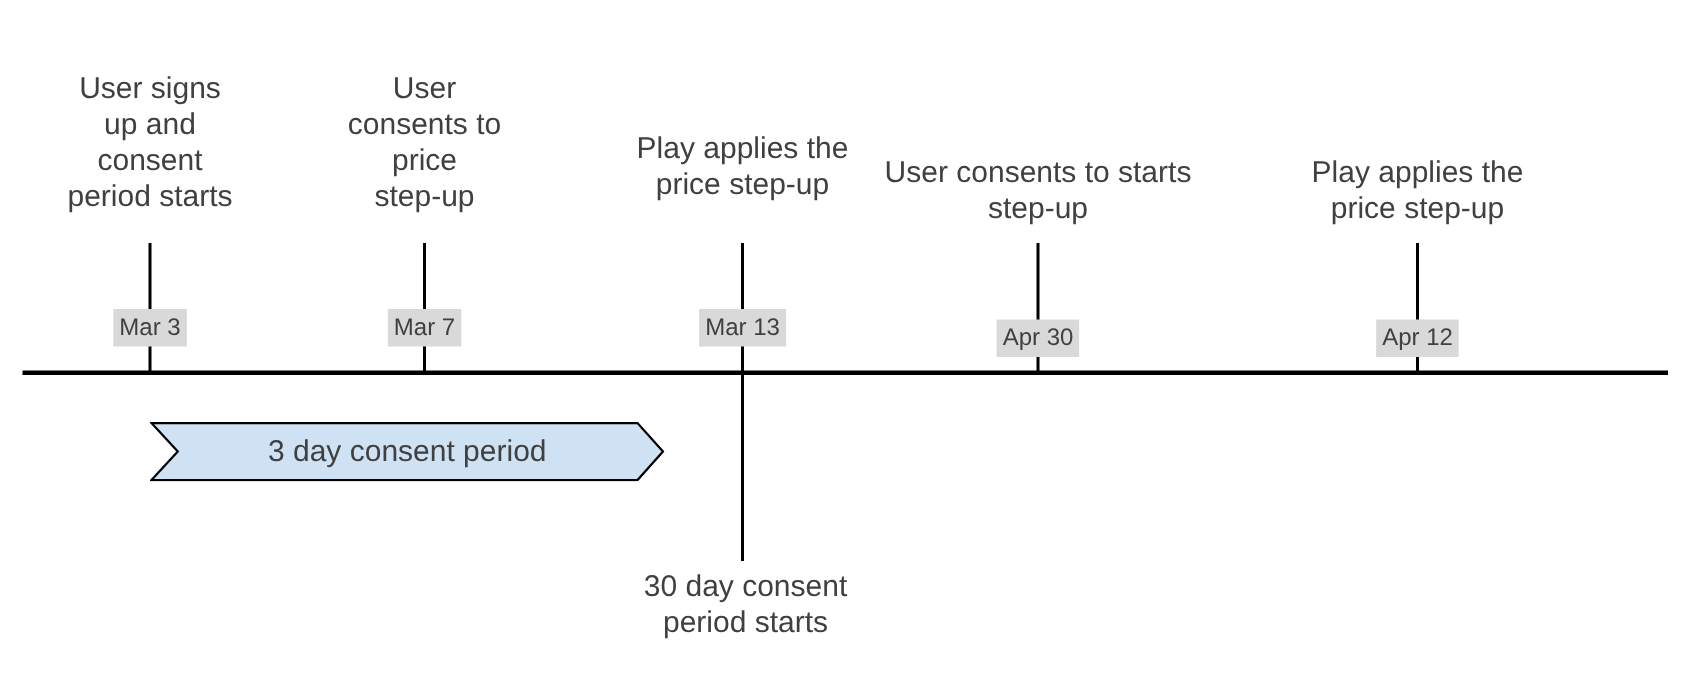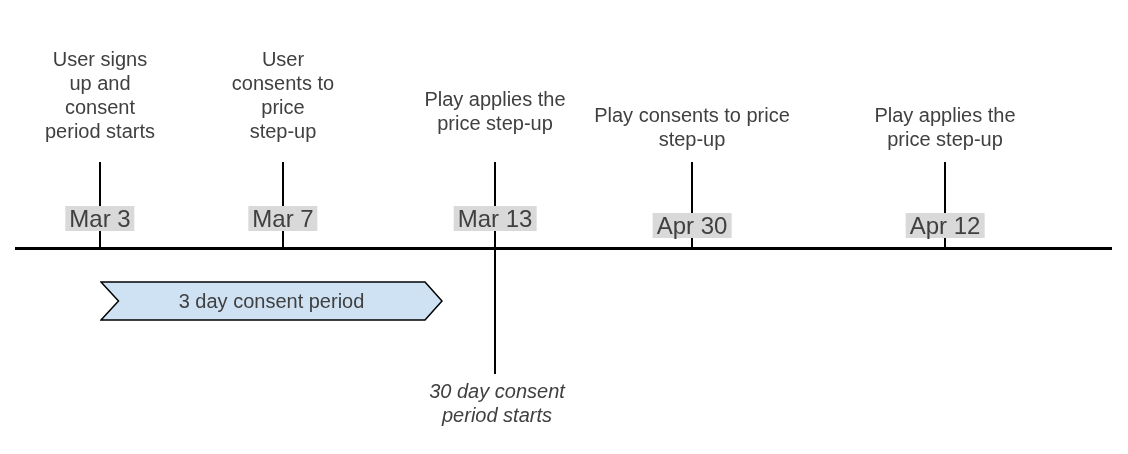--- a/index.html
+++ b/index.html
@@ -58,21 +58,21 @@
     height: 86px;
     background: #000000;
   }
 
   .date-badge {
     position: absolute;
     left: 0;
     top: 206px;
     transform: translateX(-50%);
     background: #d9d9d9;
-    font-size: 24px;
+    font-size: 16px;
     line-height: 23px;
     padding: 1px 4px;
     white-space: nowrap;
     z-index: 2;
   }
   .e4 .date-badge, .e5 .date-badge { top: 213px; }
 
   
   .tick-below {
     position: absolute;
@@ -85,21 +85,20 @@
   .annotation {
     position: absolute;
     left: 2px;
     top: 379px;
     transform: translateX(-50%);
     width: 180px;
     text-align: center;
     white-space: pre-line;
     font-size: 20px;
     line-height: 24px;
-    font-style: italic;
   }
 
   
   .period { position: absolute; top: 281px; height: 40px; }
   .period1 { left: 100px; width: 343px; }
   .period2 { left: 537px; width: 449px; }
   .period svg { position: absolute; left: 0; top: 0; display: block; }
   .period svg path { stroke: #000000; stroke-width: 1.5; stroke-linejoin: miter; }
   .period-label {
     position: absolute;
@@ -141,21 +140,21 @@
     <div class="evt-label">Play applies the
 price step-up</div>
     <div class="tick"></div>
     <div class="date-badge">Mar 13</div>
     <div class="tick-below"></div>
     <div class="annotation">30 day consent
 period starts</div>
   </div>
 
   <div class="event e4">
-    <div class="evt-label">Play consents to price
+    <div class="evt-label">User consents to starts
 step-up</div>
     <div class="tick"></div>
     <div class="date-badge">Apr 30</div>
   </div>
 
   <div class="event e5">
     <div class="evt-label">Play applies the
 price step-up</div>
     <div class="tick"></div>
     <div class="date-badge">Apr 12</div>

